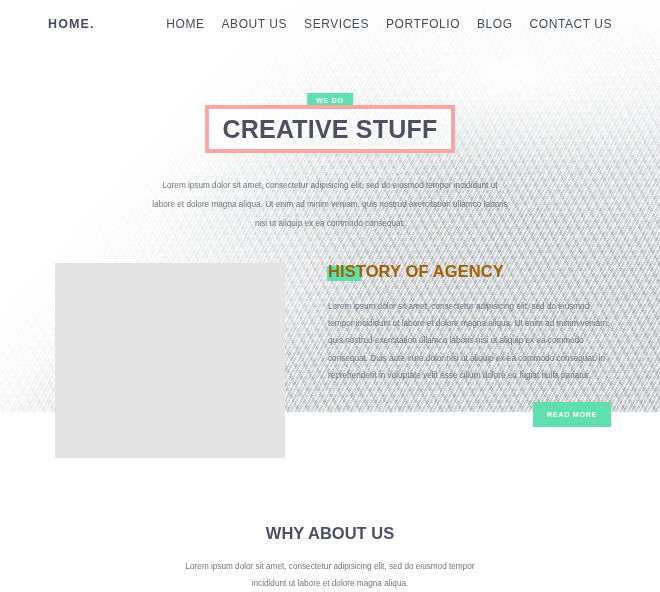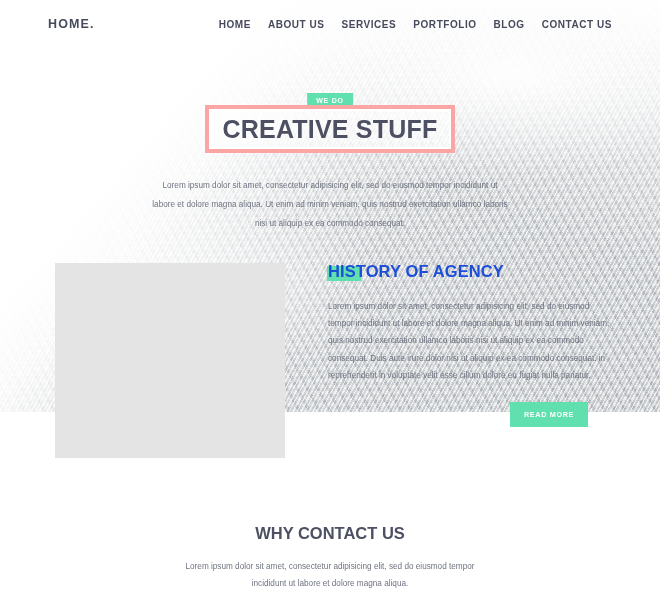--- a/index.html
+++ b/index.html
@@ -46,21 +46,21 @@
     position:absolute; left:0; top:0; width:660px; height:48px;
     display:flex; align-items:center; z-index:30;
   }
   .logo {
     margin-left:48px;
     font-size:12.5px; font-weight:bold; letter-spacing:1.1px;
     color:#474a5c;
   }
   .nav { margin-left:auto; margin-right:48px; display:flex; align-items:center; gap:17px; }
   .nav-item {
-    font-size:10px; font-weight:bold; letter-spacing:0.55px;
+    font-size:12px; font-weight:normal; letter-spacing:0.55px;
     color:#474a5c; text-transform:uppercase; white-space:nowrap;
     cursor:pointer;
     text-align:center;
   }
 
   
   .hero-inner {
     position:absolute; left:0; top:0; width:660px; height:412px; z-index:20;
   }
   .we-do {
@@ -93,34 +93,34 @@
 
   
   .gray-box {
     position:absolute; left:55px; top:263px; width:230px; height:195px;
     background:#e4e4e4; z-index:25;
   }
   .history {
     position:absolute; left:328px; top:262px; width:285px; z-index:22;
   }
   .h-title {
-    font-size:16.5px; font-weight:bold; color:#1d4ed8;
+    font-size:16.5px; font-weight:bold; color:#a16207;
     letter-spacing:0.1px; position:relative; display:inline-block;
     white-space:nowrap;
   }
   .h-title .hl {
     position:absolute; left:-1px; top:4px; width:34px; height:15px;
     background:#60e0ae; z-index:-1;
   }
   .h-para {
     margin-top:17px;
     font-size:8.2px; line-height:17.2px; color:#6f7480;
   }
   .read-more {
-    position:absolute; left:510px; top:402px; width:78px; height:25px;
+    position:absolute; left:533px; top:402px; width:78px; height:25px;
     background:#60e0ae; color:#fff;
     display:flex; align-items:center; justify-content:center;
     font-size:7.2px; font-weight:bold; letter-spacing:0.7px;
     cursor:pointer; z-index:26;
   }
 
   
   .why {
     position:absolute; left:0; top:524px; width:660px; text-align:center;
   }
@@ -178,18 +178,18 @@
       <span>HISTORY OF AGENCY</span>
     </div>
     <div class="h-para">Lorem ipsum dolor sit amet, consectetur adipisicing elit, sed do eiusmod tempor incididunt ut labore et dolore magna aliqua. Ut enim ad minim veniam, quis nostrud exercitation ullamco laboris nisi ut aliquip ex ea commodo consequat. Duis aute irure dolor nisi ut aliquip ex ea commodo consequat. in reprehenderit in voluptate velit esse cillum dolore eu fugiat nulla pariatur.</div>
   </div>
 
   <div class="read-more">READ MORE</div>
 
   <div class="why">
     <div class="why-title">
       <span class="hl"></span>
-      <span>WHY CONTACT US</span>
+      <span>WHY ABOUT US</span>
     </div>
     <div class="why-para">Lorem ipsum dolor sit amet, consectetur adipisicing elit, sed do eiusmod tempor incididunt ut labore et dolore magna aliqua.</div>
   </div>
 
 </div>
 
 </body></html>

